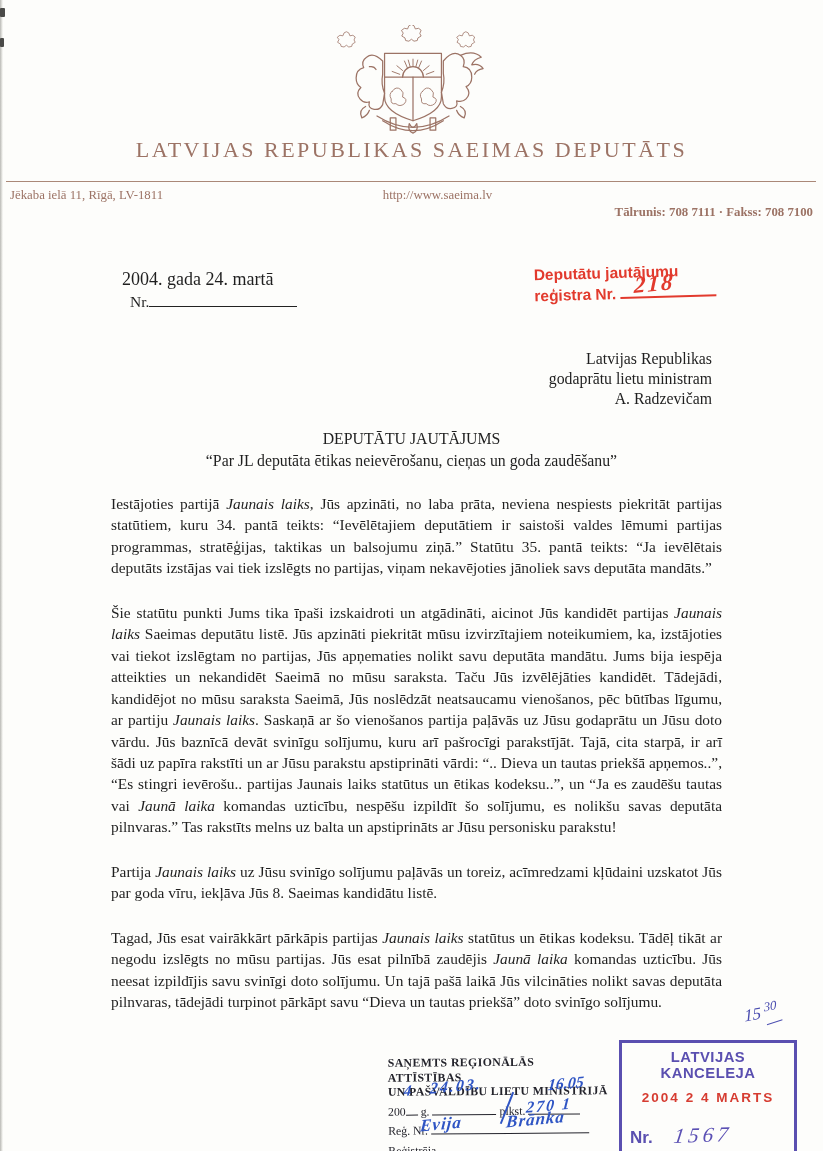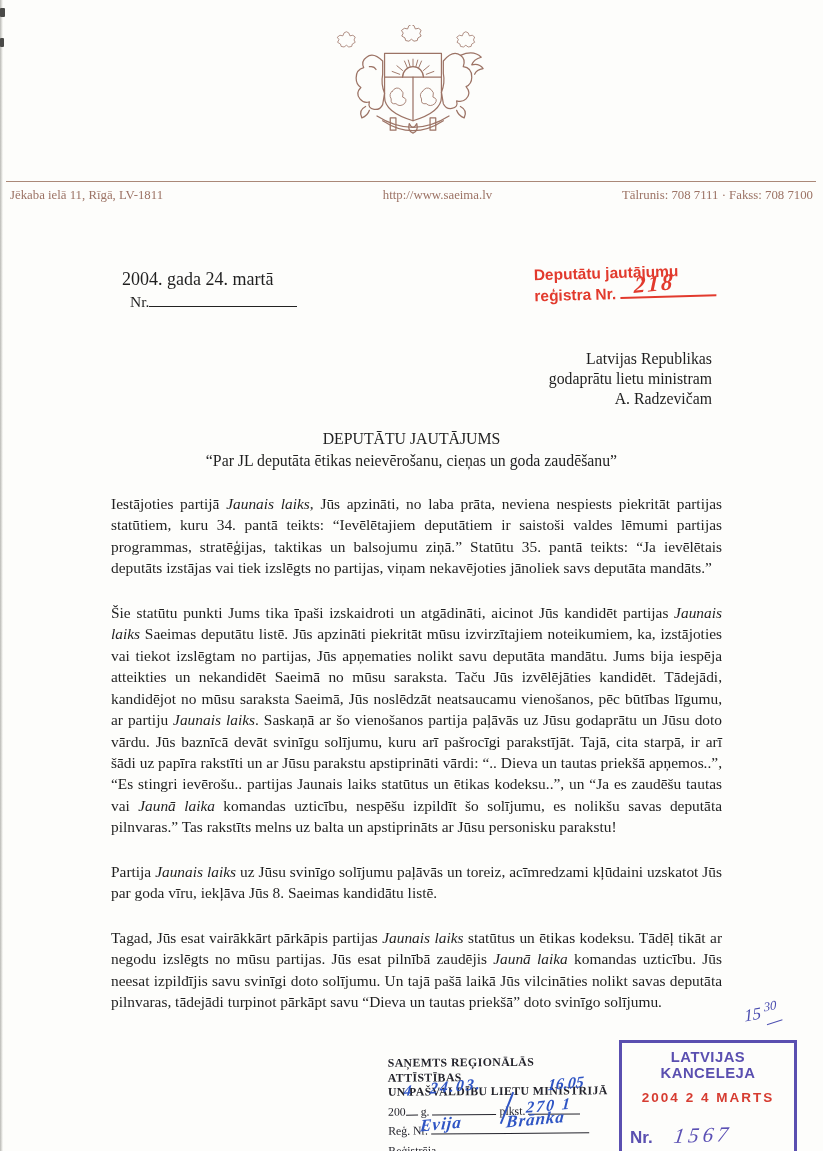--- a/index.html
+++ b/index.html
@@ -20,21 +20,21 @@
   .letterhead-title{
     position:absolute;left:0;top:137px;width:823px;text-align:center;
     font-size:22px;letter-spacing:2.5px;color:#9c7365;white-space:nowrap;
   }
   .head-rule{position:absolute;left:6px;top:181px;width:810px;height:0;
     border-top:1.6px solid #aa8878;}
   .addr-row{position:absolute;left:0;top:188px;width:823px;height:18px;
     color:#9c7365;font-size:12.8px;font-family:"Liberation Serif",serif;}
   .addr-left{position:absolute;left:10px;top:0;}
   .addr-center{position:absolute;left:0;width:823px;text-align:center;top:0;padding-left:26px;}
-  .addr-right{position:absolute;right:10px;top:0;}
+  .addr-right{position:absolute;right:10px;top:17px;font-weight:bold;}
 
   
   .date-block{position:absolute;left:122px;top:269px;font-size:18px;}
   .nr-line{position:absolute;left:130px;top:291px;font-size:15.5px;}
   .nr-blank{display:inline-block;width:148px;border-bottom:1.4px solid #222;
     height:15px;vertical-align:baseline;}
 
   
   .red-stamp{position:absolute;left:534px;top:262px;color:#e23a2d;
     font-family:"Liberation Sans",sans-serif;font-weight:bold;font-size:15.5px;
@@ -138,20 +138,21 @@
       <path d="M52 96 Q90 120 128 96"></path>
       <path d="M58 101 Q90 122 122 101"></path>
       <rect x="66" y="98" width="6" height="13"></rect>
       <rect x="108" y="98" width="6" height="13"></rect>
       <path d="M86 104 q4 8 8 0 q2 8 -4 10 q-6 -2 -4 -10 z"></path>
       <path d="M40 86 q-8 4 -4 12 q6 -2 8 -8"></path>
       <path d="M140 86 q8 4 4 12 q-6 -2 -8 -8"></path>
     </svg>
   </div>
 
+  <div class="letterhead-title">LATVIJAS REPUBLIKAS SAEIMAS DEPUTĀTS</div>
   <div class="head-rule"></div>
   <div class="addr-row">
     <span class="addr-left">Jēkaba ielā 11, Rīgā, LV-1811</span>
     <span class="addr-center">http://www.saeima.lv</span>
     <span class="addr-right">Tālrunis: 708 7111 · Fakss: 708 7100</span>
   </div>
 
   <div class="date-block">2004. gada 24. martā</div>
   <div class="nr-line">
     <span>Nr.</span><span class="nr-blank"></span>

